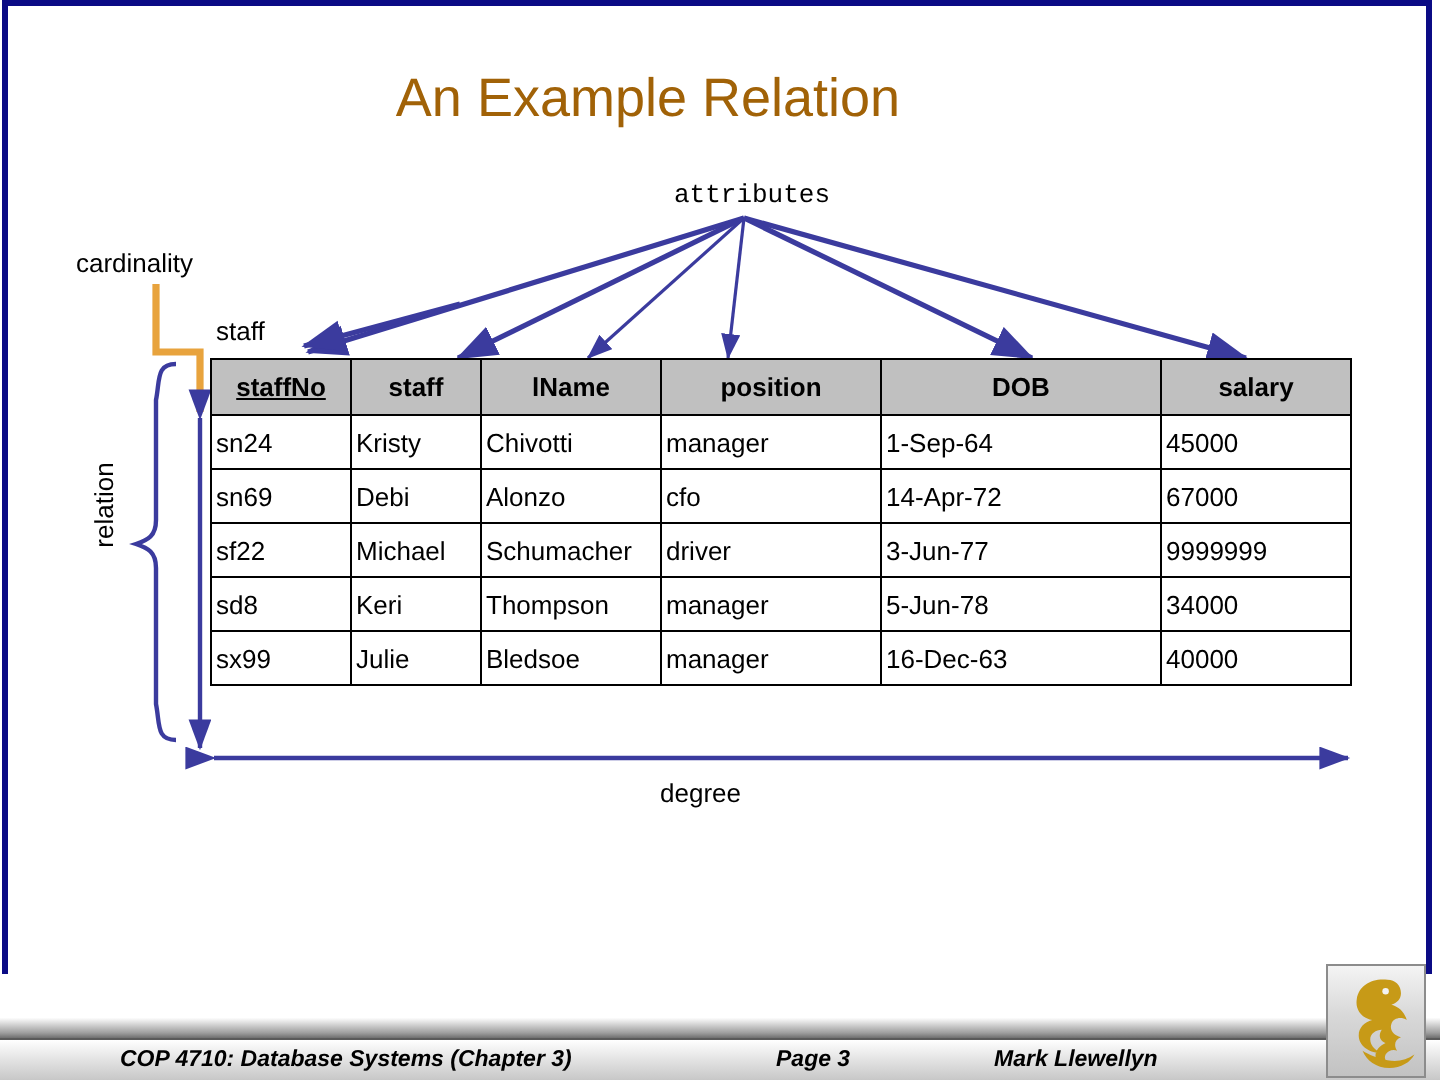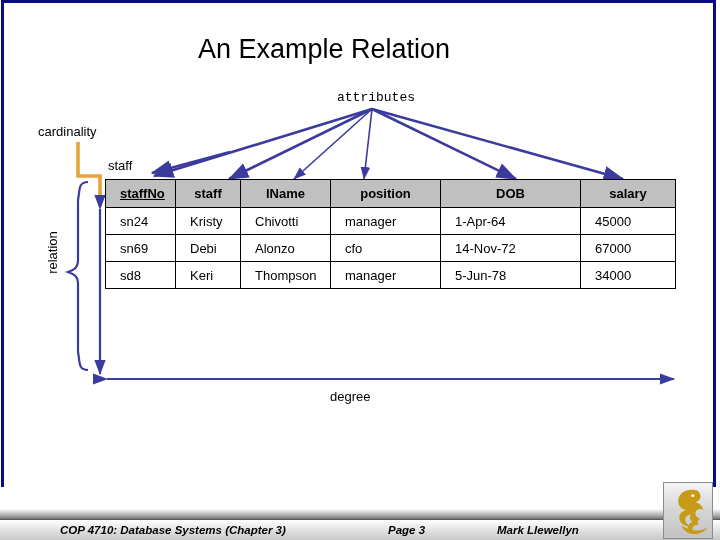--- a/index.html
+++ b/index.html
@@ -32,21 +32,21 @@
     background: #0b0b85;
   }
 
   
   #title {
     position: absolute;
     left: 0; top: 34px;
     width: 648px;
     text-align: center;
     font-size: 27px;
-    color: #000000;
+    color: #a16207;
     letter-spacing: 0px;
     font-weight: normal;
   }
 
   
   .label {
     position: absolute;
     font-size: 13px;
     color: #000000;
     white-space: nowrap;
@@ -81,21 +81,21 @@
     border-collapse: collapse;
     table-layout: fixed;
     background: #ffffff;
   }
   #rel-table th, #rel-table td {
     border: 1px solid #000000;
     font-size: 13px;
     font-weight: normal;
     color: #000000;
     height: 27px;
-    padding: 0 14px;
+    padding: 0 2px;
     box-sizing: border-box;
   }
   #rel-table thead th {
     background: #c0c0c0;
     font-weight: bold;
     height: 28px;
   }
   #rel-table thead th.key { text-decoration: underline; }
   
   #rel-table col.c0 { width: 70px; }
@@ -228,38 +228,54 @@
         <th>DOB</th>
         <th>salary</th>
       </tr>
     </thead>
     <tbody>
       <tr>
         <td>sn24</td>
         <td>Kristy</td>
         <td>Chivotti</td>
         <td>manager</td>
-        <td>1-Apr-64</td>
+        <td>1-Sep-64</td>
         <td>45000</td>
       </tr>
       <tr>
         <td>sn69</td>
         <td>Debi</td>
         <td>Alonzo</td>
         <td>cfo</td>
-        <td>14-Nov-72</td>
+        <td>14-Apr-72</td>
         <td>67000</td>
+      </tr>
+      <tr>
+        <td>sf22</td>
+        <td>Michael</td>
+        <td>Schumacher</td>
+        <td>driver</td>
+        <td>3-Jun-77</td>
+        <td>9999999</td>
       </tr>
       <tr>
         <td>sd8</td>
         <td>Keri</td>
         <td>Thompson</td>
         <td>manager</td>
         <td>5-Jun-78</td>
         <td>34000</td>
+      </tr>
+      <tr>
+        <td>sx99</td>
+        <td>Julie</td>
+        <td>Bledsoe</td>
+        <td>manager</td>
+        <td>16-Dec-63</td>
+        <td>40000</td>
       </tr>
     </tbody>
   </table>
 
   <div id="footer">
     <div class="fband" id="fband-1"></div>
     <div class="fband" id="fband-2"></div>
     <div class="fband" id="fband-3"></div>
     <div class="ftext" id="ftext-course">COP 4710: Database Systems  (Chapter 3)</div>
     <div class="ftext" id="ftext-page">Page 3</div>

